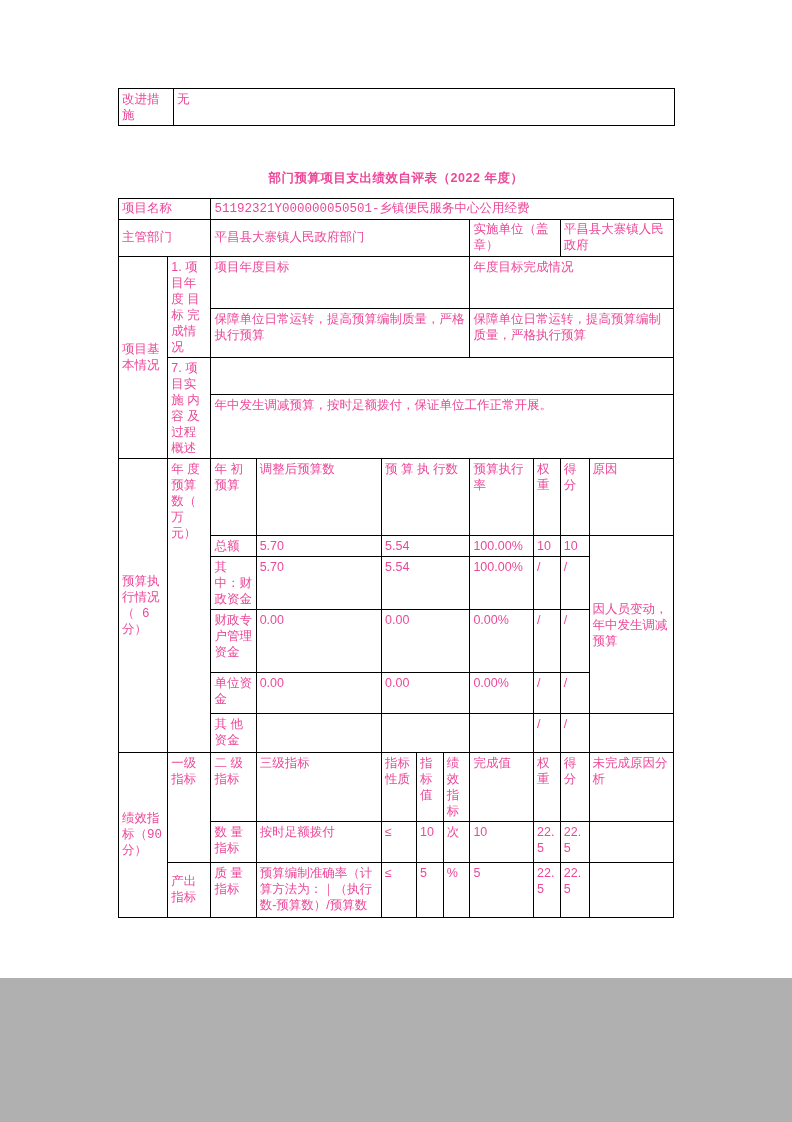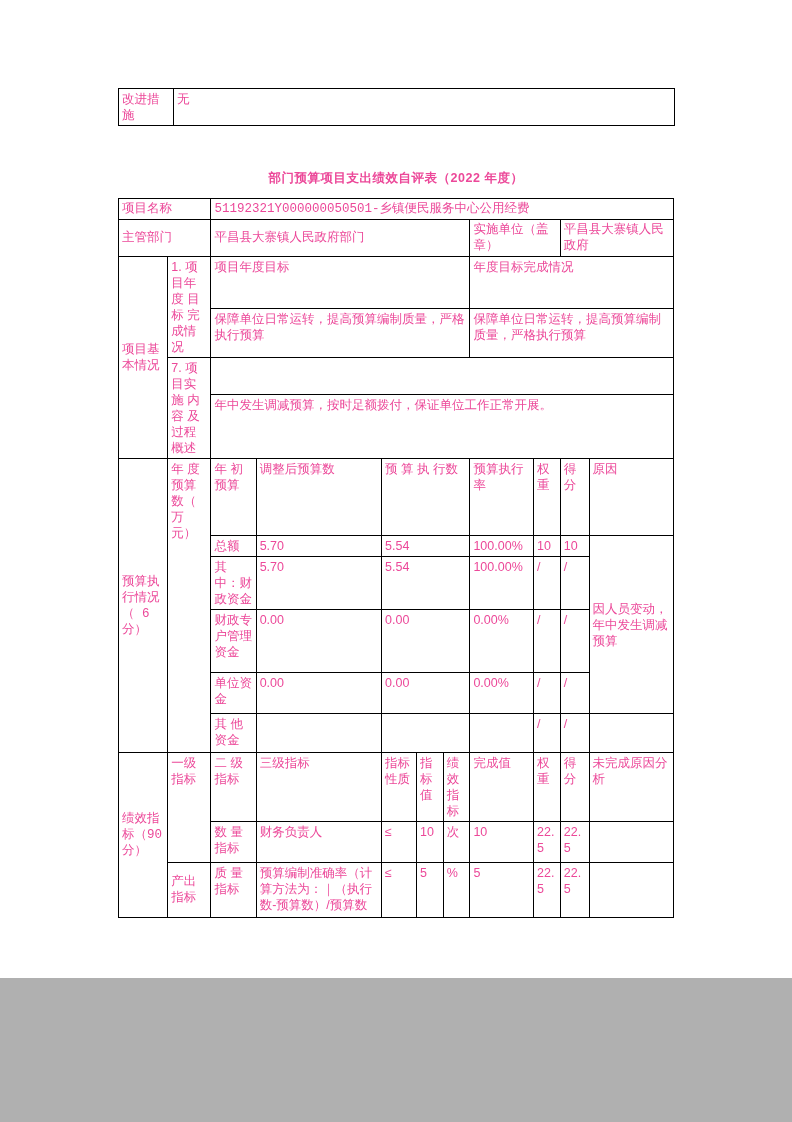--- a/index.html
+++ b/index.html
@@ -198,21 +198,21 @@
           <td>指标值</td>
           <td>绩效指标</td>
           <td>完成值</td>
           <td>权重</td>
           <td>得分</td>
           <td>未完成原因分析</td>
         </tr>
 
         <tr>
           <td style="height:36px">数 量 指标</td>
-          <td>财务负责人</td>
+          <td>按时足额拨付</td>
           <td>≤</td>
           <td>10</td>
           <td>次</td>
           <td>10</td>
           <td>22.5</td>
           <td>22.5</td>
           <td></td>
         </tr>
 
         <tr>

